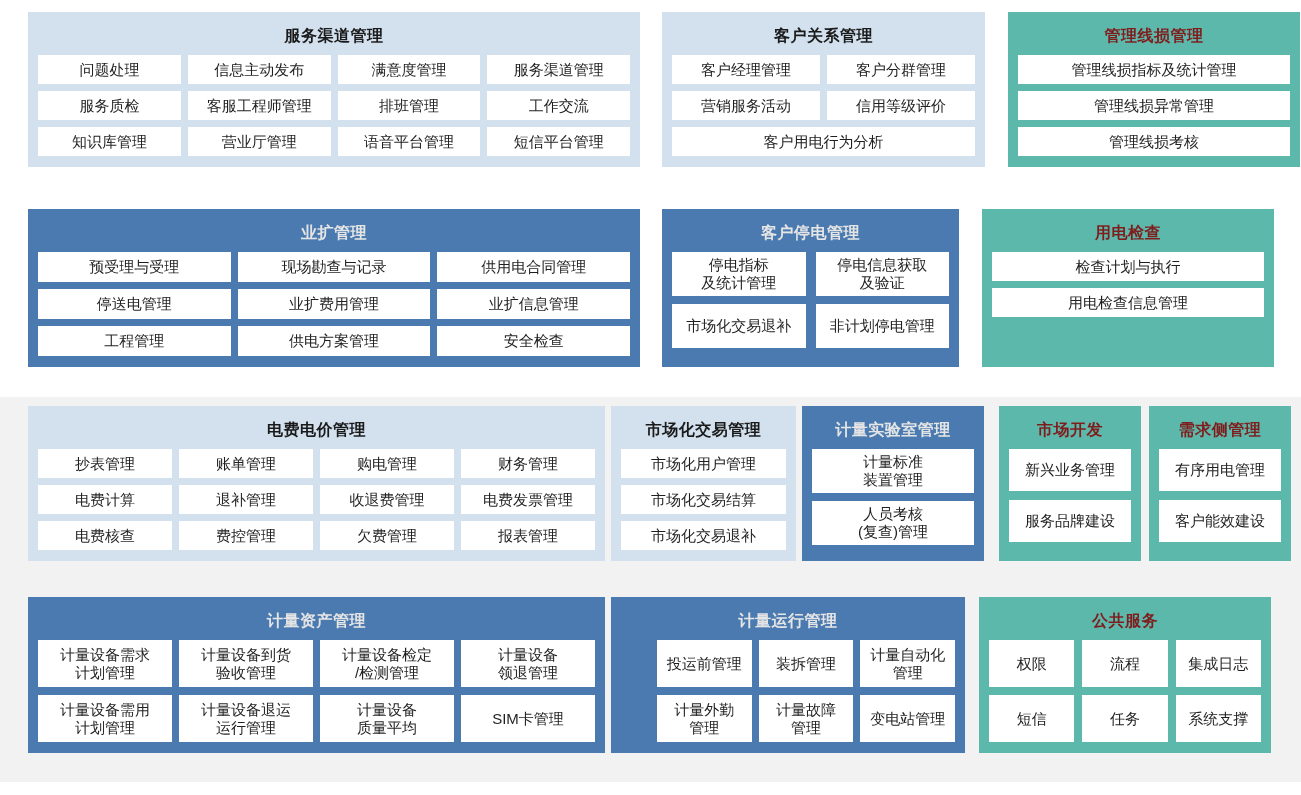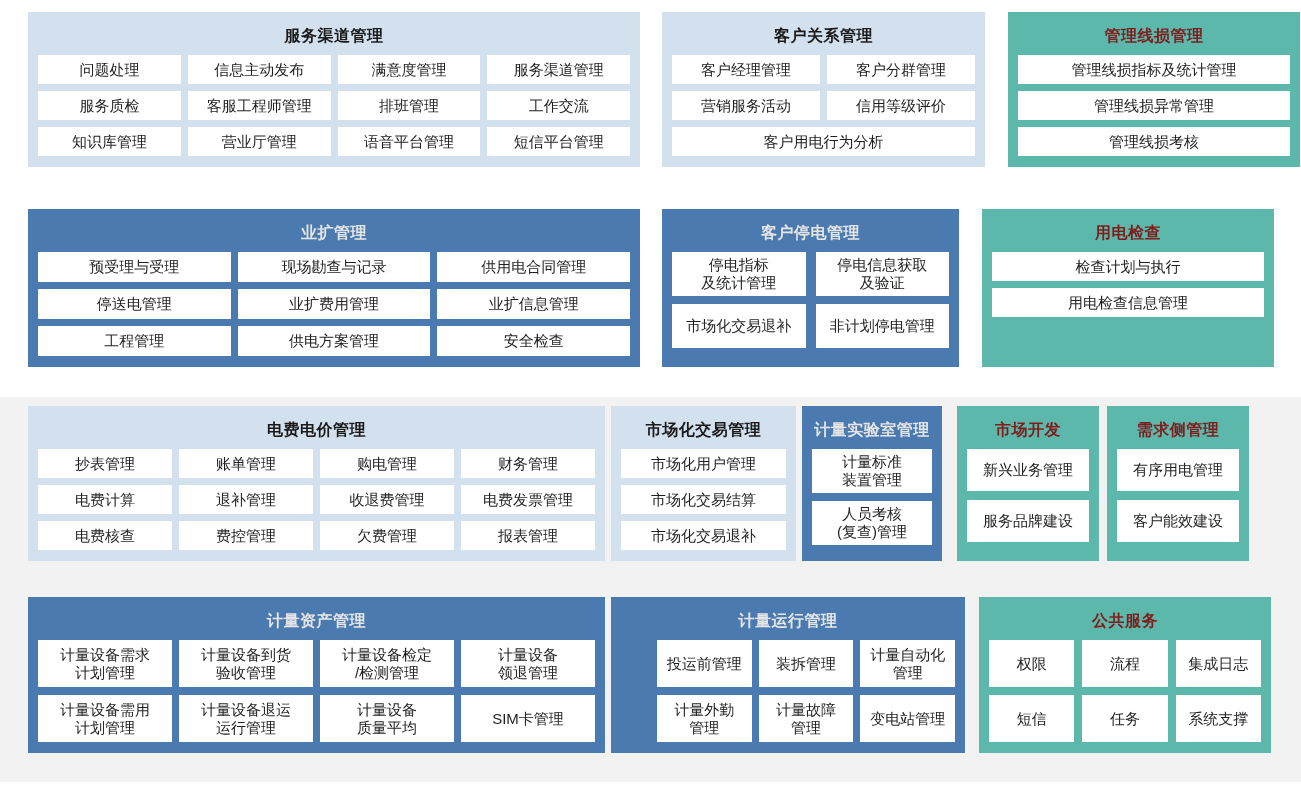--- a/index.html
+++ b/index.html
@@ -97,21 +97,21 @@
   .p-outage .tile-grid { grid-template-columns: repeat(2, 1fr); grid-auto-rows: 44px; gap: 8px 10px; }
   .p-inspect      { width: 292px; margin-left: 23px; }
   .p-inspect .tile-grid { grid-template-columns: 1fr; grid-auto-rows: 29px; }
 
   
   .row-3 { top: 406px; left: 28px; }
   .p-tariff       { width: 577px; }
   .p-tariff .tile-grid { grid-template-columns: repeat(4, 1fr); grid-auto-rows: 29px; }
   .p-market       { width: 185px; margin-left: 6px; }
   .p-market .tile-grid { grid-template-columns: 1fr; grid-auto-rows: 29px; }
-  .p-lab          { width: 140px; margin-left: 6px; }
+  .p-lab          { width: 182px; margin-left: 6px; }
   .p-lab .tile-grid { grid-template-columns: 1fr; grid-auto-rows: 44px; gap: 8px; }
   .p-mktdev       { width: 142px; margin-left: 15px; }
   .p-mktdev .tile-grid { grid-template-columns: 1fr; grid-auto-rows: 42px; gap: 9px; }
   .p-demand       { width: 142px; margin-left: 8px; }
   .p-demand .tile-grid { grid-template-columns: 1fr; grid-auto-rows: 42px; gap: 9px; }
 
   
   .row-4 { top: 597px; left: 28px; }
   .p-asset        { width: 577px; }
   .p-asset .tile-grid { grid-template-columns: repeat(4, 1fr); grid-auto-rows: 47px; gap: 8px 7px; }

